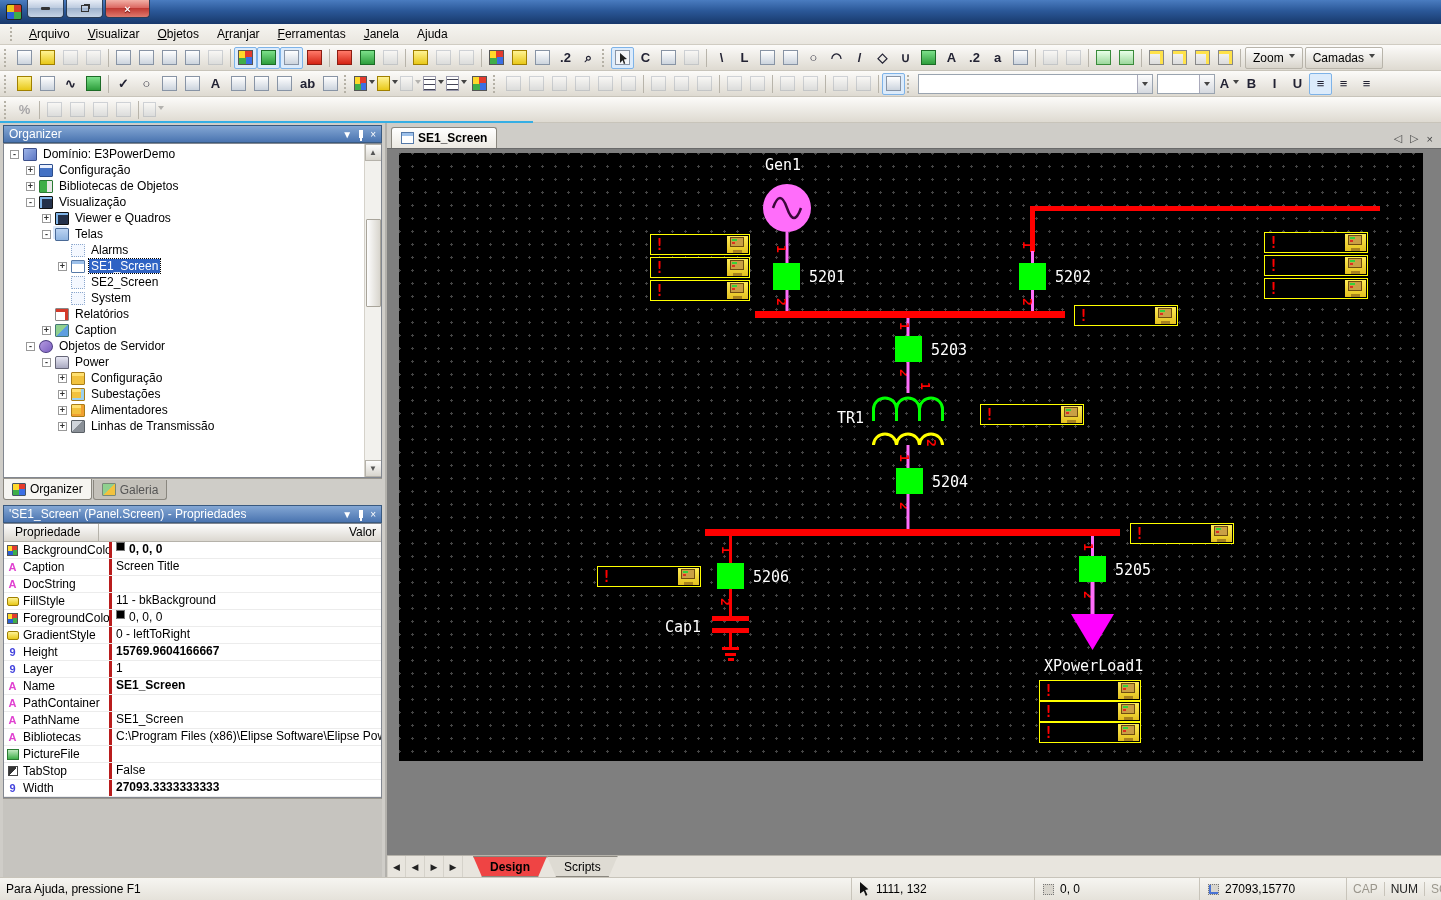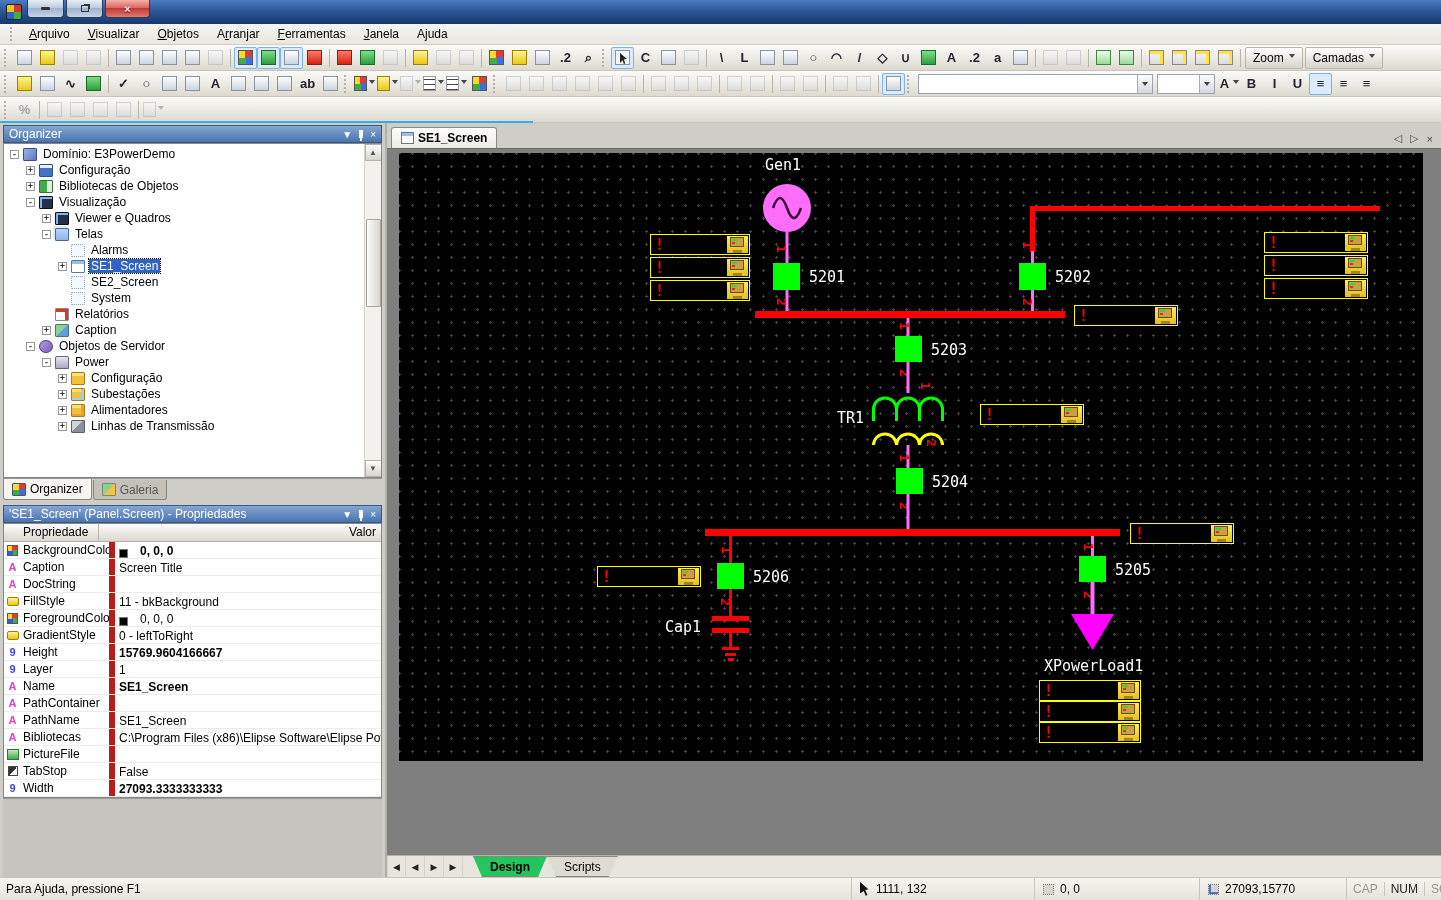--- a/index.html
+++ b/index.html
@@ -97,32 +97,32 @@
   .ptab{height:20px;display:flex;align-items:center;gap:4px;padding:0 8px;border:1px solid #8a877f;border-top:none;border-radius:0 0 3px 3px;background:#c4c1ba;color:#555}
   .ptab.active{background:#f6f5f1;color:#000;height:21px}
   .pticon{width:14px;height:13px;border-radius:1px}
   .pticon.org{background:conic-gradient(#e43b2c 0 25%,#3b6fe4 0 50%,#3fae49 0 75%,#ffd92a 0);border:1px solid #456}
   .pticon.gal{background:linear-gradient(135deg,#8fd08f 50%,#f2c23e 50%);border:1px solid #787}
   .lgap{height:5px;flex:0 0 auto}
 
   
   .propwrap{margin:0 3px;background:#fff;border:1px solid #828790;flex:0 0 auto}
   .prophdr{display:flex;height:18px;font-size:12px;background:linear-gradient(#fdfdfd,#d9d5cd)}
-  .ph1{width:95px;border-right:1px solid #b5b2aa;border-bottom:1px solid #b5b2aa;padding:1px 0 0 19px}
+  .ph1{width:95px;border-right:1px solid #b5b2aa;border-bottom:1px solid #b5b2aa;padding:1px 0 0 11px}
   .ph2{flex:1;border-bottom:1px solid #b5b2aa;text-align:right;padding:1px 5px 0 0}
   .prow{display:flex;height:17px;align-items:center;background:#fff;border-bottom:1px solid #ececec}
   .pic{width:17px;height:13px;display:flex;align-items:center;justify-content:center;font-size:11px;font-weight:bold}
   .pi-color{width:11px;height:11px;background:conic-gradient(#e43b2c 0 25%,#3fae49 0 50%,#2a5fd4 0 75%,#ffd92a 0);border:1px solid #555}
   .pi-text{color:#e040d0}
   .pi-number{color:#4444dd}
   .pi-enum{width:12px;height:9px;background:linear-gradient(#fff394,#e8c818);border:1px solid #a08000;border-radius:2px}
   .pi-picture{width:12px;height:11px;background:linear-gradient(#bfe8bf,#3fae49);border:1px solid #2a7a33}
   .pi-bool{width:10px;height:10px;border:1px solid #444;background:linear-gradient(135deg,#333 50%,#fff 50%)}
   .pname{width:88px;padding-left:2px;white-space:nowrap;overflow:hidden}
-  .pval{flex:1;height:100%;border-left:6px solid #b91c1c;display:flex;align-items:flex-end;gap:12px;padding-left:4px;white-space:nowrap;overflow:hidden}
+  .pval{flex:1;height:100%;border-left:3px solid #b91c1c;display:flex;align-items:flex-start;gap:4px;padding-left:4px;white-space:nowrap;overflow:hidden}
   .pval.bold{font-weight:bold}
   .swatch{width:9px;height:9px;border:1px solid #777;flex:0 0 auto}
   .propfill{flex:1;background:#c6c4bf;margin:0 3px 0 3px;border-top:1px solid #9a978f}
 
   
   .doctabs{height:23px;display:flex;align-items:flex-end;padding-left:4px;background:#cfcdc8;flex:0 0 auto}
   .doctab{height:21px;background:linear-gradient(#ffffff,#ece9e2);border:1px solid #8a877f;border-bottom:none;border-radius:3px 3px 0 0;display:flex;align-items:center;gap:4px;padding:0 9px;font-weight:bold}
   .dticon{width:13px;height:12px;background:linear-gradient(#9cc0ea 30%,#fff 30%);border:1px solid #5579a8}
   .dtnav{margin-left:auto;display:flex;gap:8px;align-items:center;padding:0 8px 3px 0;color:#444;font-size:11px}
   .workspace{flex:1;background:#7f7f7f;position:relative;overflow:hidden;border-top:1px solid #6a6a6a}
@@ -134,21 +134,21 @@
   .mico .scr{position:absolute;left:3px;top:1px;width:14px;height:10px;background:#c9a045;border:1px solid #6f4d10}
   .mico .scr::before{content:"";position:absolute;left:1px;top:1px;width:5px;height:2px;background:#35d23a}
   .mico .scr::after{content:"";position:absolute;left:1px;top:4px;width:3px;height:2px;background:#e03020}
   .mico::after{content:"";position:absolute;bottom:0;left:6px;width:9px;height:3px;background:#a8831d}
 
   
   .sheetbar{height:22px;background:#e8e5de;border-top:1px solid #b5b2aa;display:flex;align-items:stretch;flex:0 0 auto}
   .snav{width:19px;display:flex;align-items:center;justify-content:center;font-size:9px;color:#222;border-right:1px solid #d5d2ca}
   .sheettabs{display:flex;margin-left:10px}
   .stab{height:100%;padding:0 16px;display:flex;align-items:center;background:#dedbd3;clip-path:polygon(0 0,100% 0,calc(100% - 9px) 100%,9px 100%);border:1px solid #8a877f;font-size:12px}
-  .stab.active{background:#22c55e;font-weight:bold}
+  .stab.active{background:#ef4444;font-weight:bold}
 
   
   .statusbar{height:23px;background:linear-gradient(#f6f5f1,#e5e2da);border-top:1px solid #c8c4ba;display:flex;align-items:center;font-size:12px;flex:0 0 auto}
   .sseg{height:100%;display:flex;align-items:center;padding:0 8px;border-left:1px solid #c8c4ba;gap:6px;white-space:nowrap}
   .s-help{flex:1;border-left:none;padding-left:6px}
   .cursoricon{width:10px;height:14px;background:#111;clip-path:polygon(0 0,0 82%,38% 64%,58% 100%,74% 91%,52% 58%,84% 52%);flex:0 0 auto}
   .gridicon{width:11px;height:11px;border:1px dotted #777;background:#d8d5cd;flex:0 0 auto}
   .sizeicon{width:11px;height:11px;border:1px dotted #777;background:#d8d5cd;box-shadow:inset 2px -2px 0 #4a74d4;flex:0 0 auto}
   .lock{color:#9a968c;padding:0 6px}
   .lock.on{color:#222}

